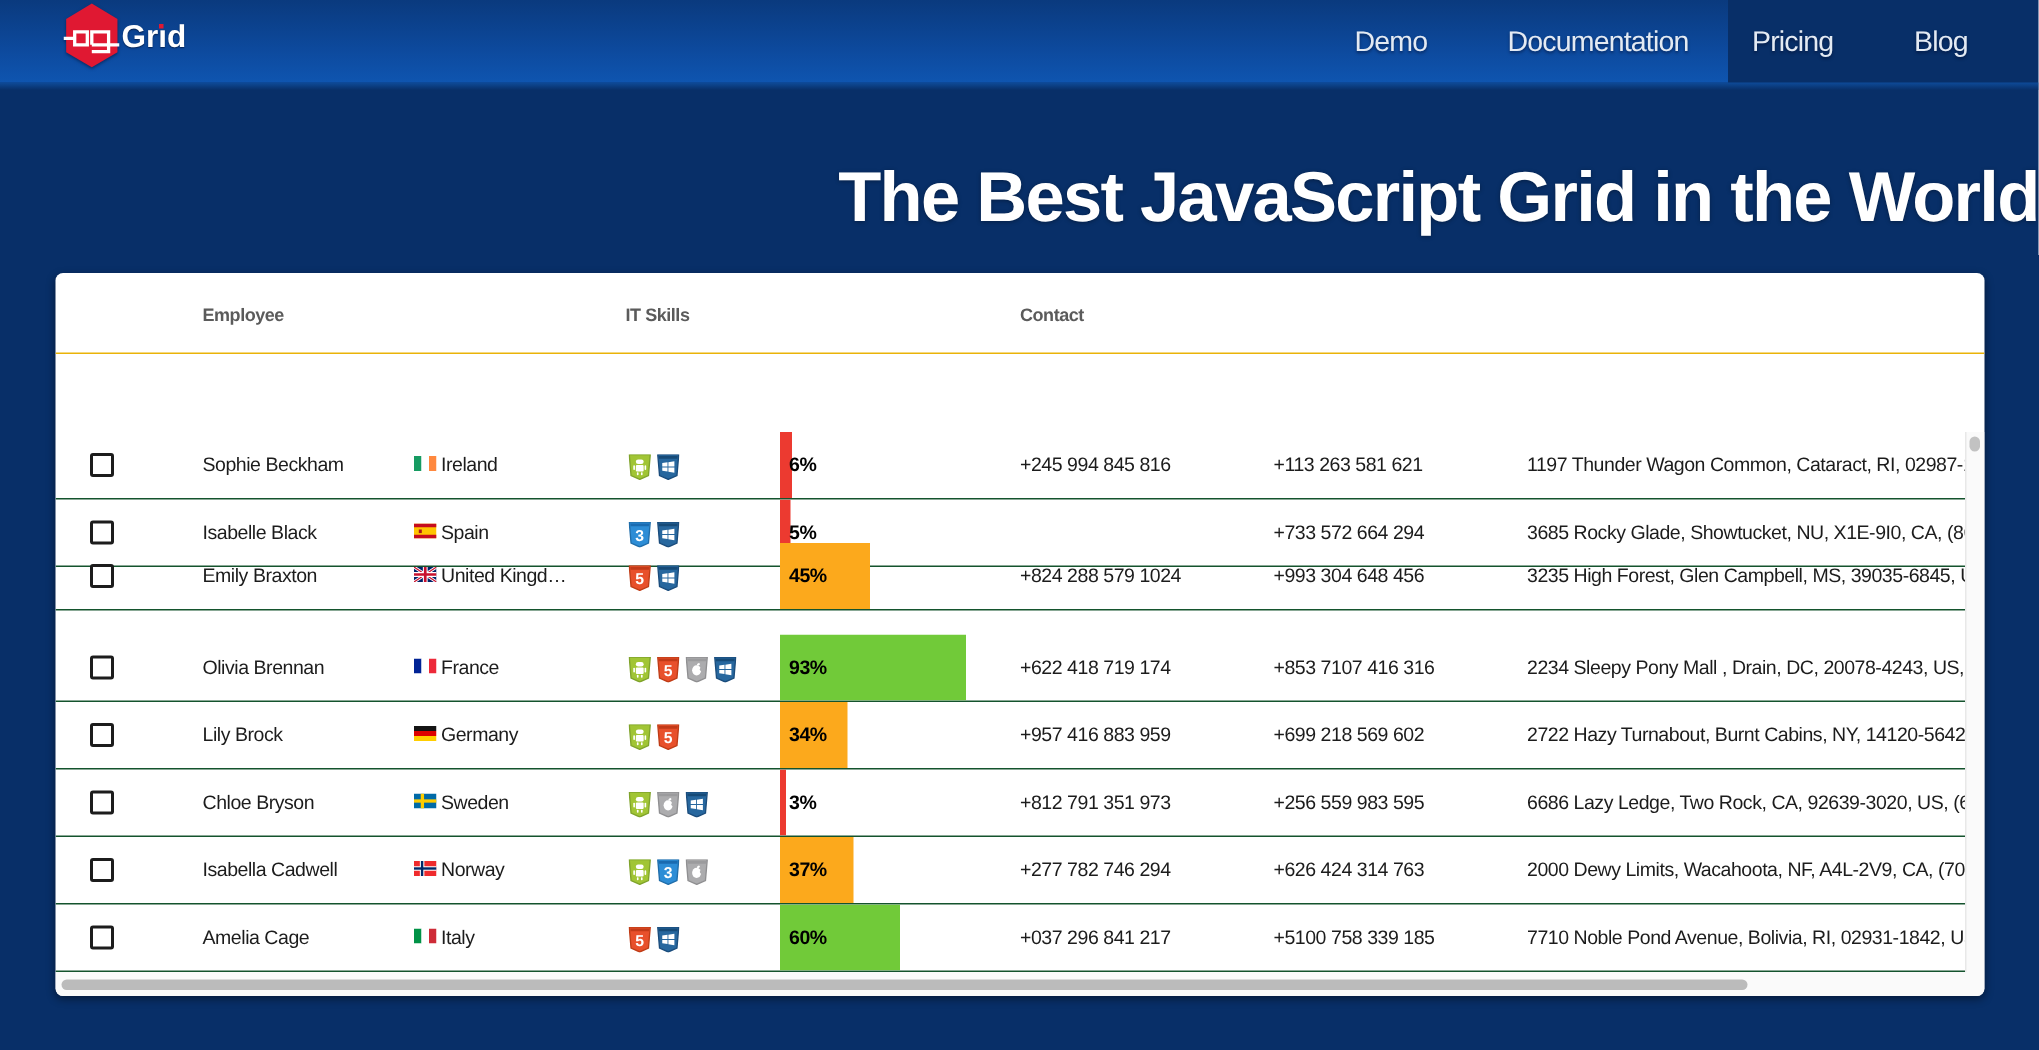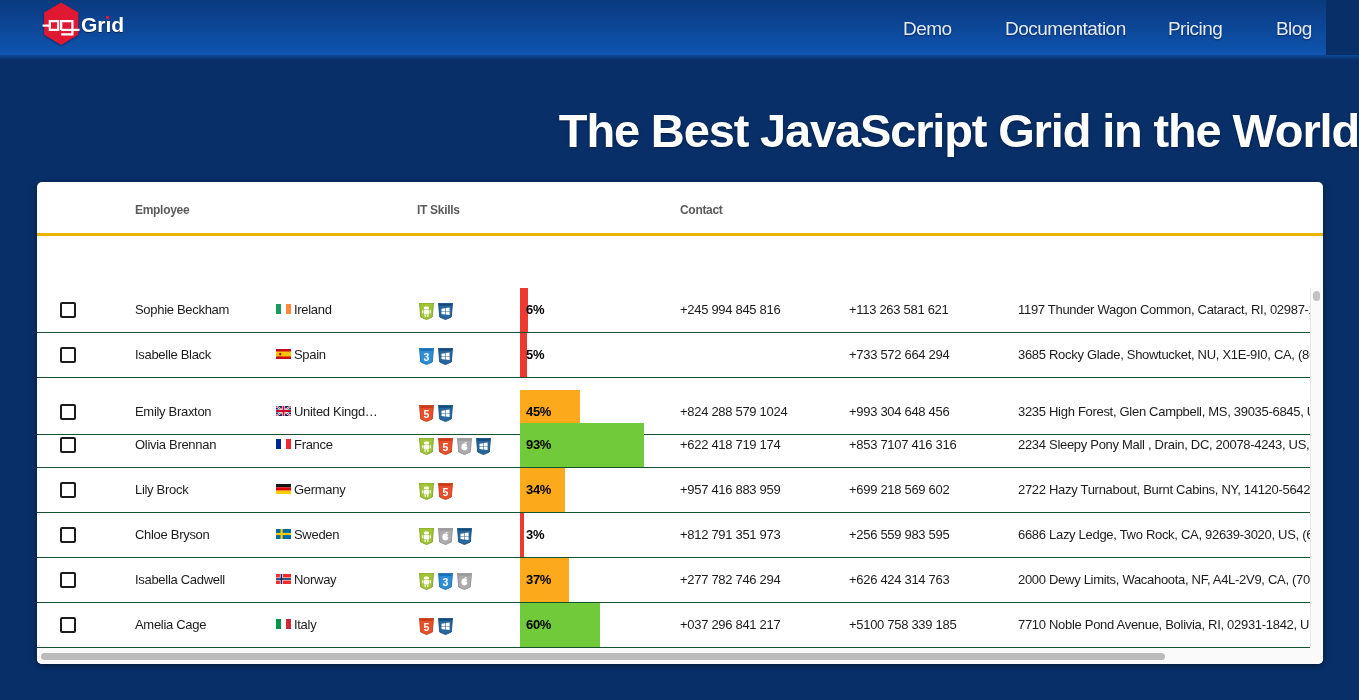--- a/index.html
+++ b/index.html
@@ -1,28 +1,28 @@
 <!DOCTYPE html>
 <html><head>
 <meta charset="utf-8">
 <style>
   * { margin:0; padding:0; box-sizing:border-box; }
   html,body { width:1359px; height:700px; overflow:hidden; background:#082f68; font-family:"Liberation Sans", sans-serif; }
   body { transform:translateZ(0); }
-  .nav { position:absolute; left:0; top:0; width:1326px; height:55px;
+  .nav { position:absolute; left:0; top:0; width:1152px; height:55px;
          background:linear-gradient(180deg,#0a3a7e 0%,#0d4a9e 62%,#0f55b0 100%); }
   .navlink { position:absolute; top:18px; font-size:19px; letter-spacing:-0.55px; color:#e3eaf3; text-shadow:0 1px 2px rgba(0,10,40,0.5); }
   .logo { position:absolute; left:37px; top:0; }
   h1 { position:absolute; left:0; top:103px; width:1359px; text-align:right;
        font-size:47px; font-weight:bold; color:#ffffff; letter-spacing:-1.15px;
        text-shadow:0 1px 3px rgba(0,0,0,0.35); }
   .grid { position:absolute; left:37px; top:182px; width:1286px; height:482px;
           background:#ffffff; border-radius:5px; box-shadow:0 2px 6px rgba(0,0,0,0.45);
           overflow:hidden; }
-  .ghead { position:absolute; left:0; top:0; width:1286px; height:54px; border-bottom:3px solid #eab308; }
+  .ghead { position:absolute; left:0; top:0; width:1286px; height:54px; border-bottom:1px solid #eab308; }
   .chead { position:absolute; left:0; top:54px; width:1286px; height:52px; border-bottom:1px solid #e2e2e2; }
   .hlab { position:absolute; font-size:12px; font-weight:bold; color:#5b5b5b; white-space:nowrap; letter-spacing:-0.3px; }
   .row { position:absolute; left:0; width:1273px; height:45px; border-bottom:1px solid #14532d; overflow:hidden; }
   .cell { position:absolute; font-size:13px; color:#1c1c1c; white-space:nowrap; top:14px; letter-spacing:-0.3px; }
   .cb { position:absolute; left:23px; top:14px; width:16px; height:16px; border:2px solid #1c1c1c; border-radius:2px; }
   .flag { position:absolute; left:239px; top:16px; width:15px; height:10px; }
   .bar { position:absolute; left:483px; top:0; height:44px; }
   .blab { position:absolute; left:489px; top:14px; font-size:13px; font-weight:bold; color:#000; letter-spacing:-0.3px; }
   .ic { position:absolute; top:15px; }
   .vsb { position:absolute; left:1273px; top:106px; width:13px; height:360px; background:#fafafa; border-left:1px solid #e8e8e8; }
@@ -119,21 +119,21 @@
           <polygon points="3.5,8.6 7,8.6 7,11.4 3.5,10.9"></polygon>
           <polygon points="7.6,8.6 11.6,8.6 11.6,12.1 7.6,11.5"></polygon>
         </g>
       </svg>
       <div class="bar" style="width:7px;background:#ec3a30;"></div>
       <div class="blab">5%</div>
       <div class="cell" style="left:643px;margin-top:36px;">+444 1008 263 2910</div>
       <div class="cell" style="left:812px;">+733 572 664 294</div>
       <div class="cell" style="left:981px;">3685 Rocky Glade, Showtucket, NU, X1E-9I0, CA, (867) 371-4215</div>
     </div>
-  <div class="row" style="top:208px;text-decoration:underline;">
+  <div class="row" style="top:180px;text-decoration:underline;">
       <div class="cb"></div>
       <div class="cell" style="left:98px;">Emily Braxton</div>
       <svg class="flag" width="15" height="10" viewBox="0 0 15 10">
         <rect width="15" height="10" fill="#012169"></rect>
         <path d="M0 0 L15 10 M15 0 L0 10" stroke="#ffffff" stroke-width="2"></path>
         <path d="M0 0 L15 10 M15 0 L0 10" stroke="#c8102e" stroke-width="0.8"></path>
         <path d="M7.5 0 V10 M0 5 H15" stroke="#ffffff" stroke-width="3.2"></path>
         <path d="M7.5 0 V10 M0 5 H15" stroke="#c8102e" stroke-width="1.8"></path>
       </svg>
       <div class="cell" style="left:257px;">United Kingd…</div>

